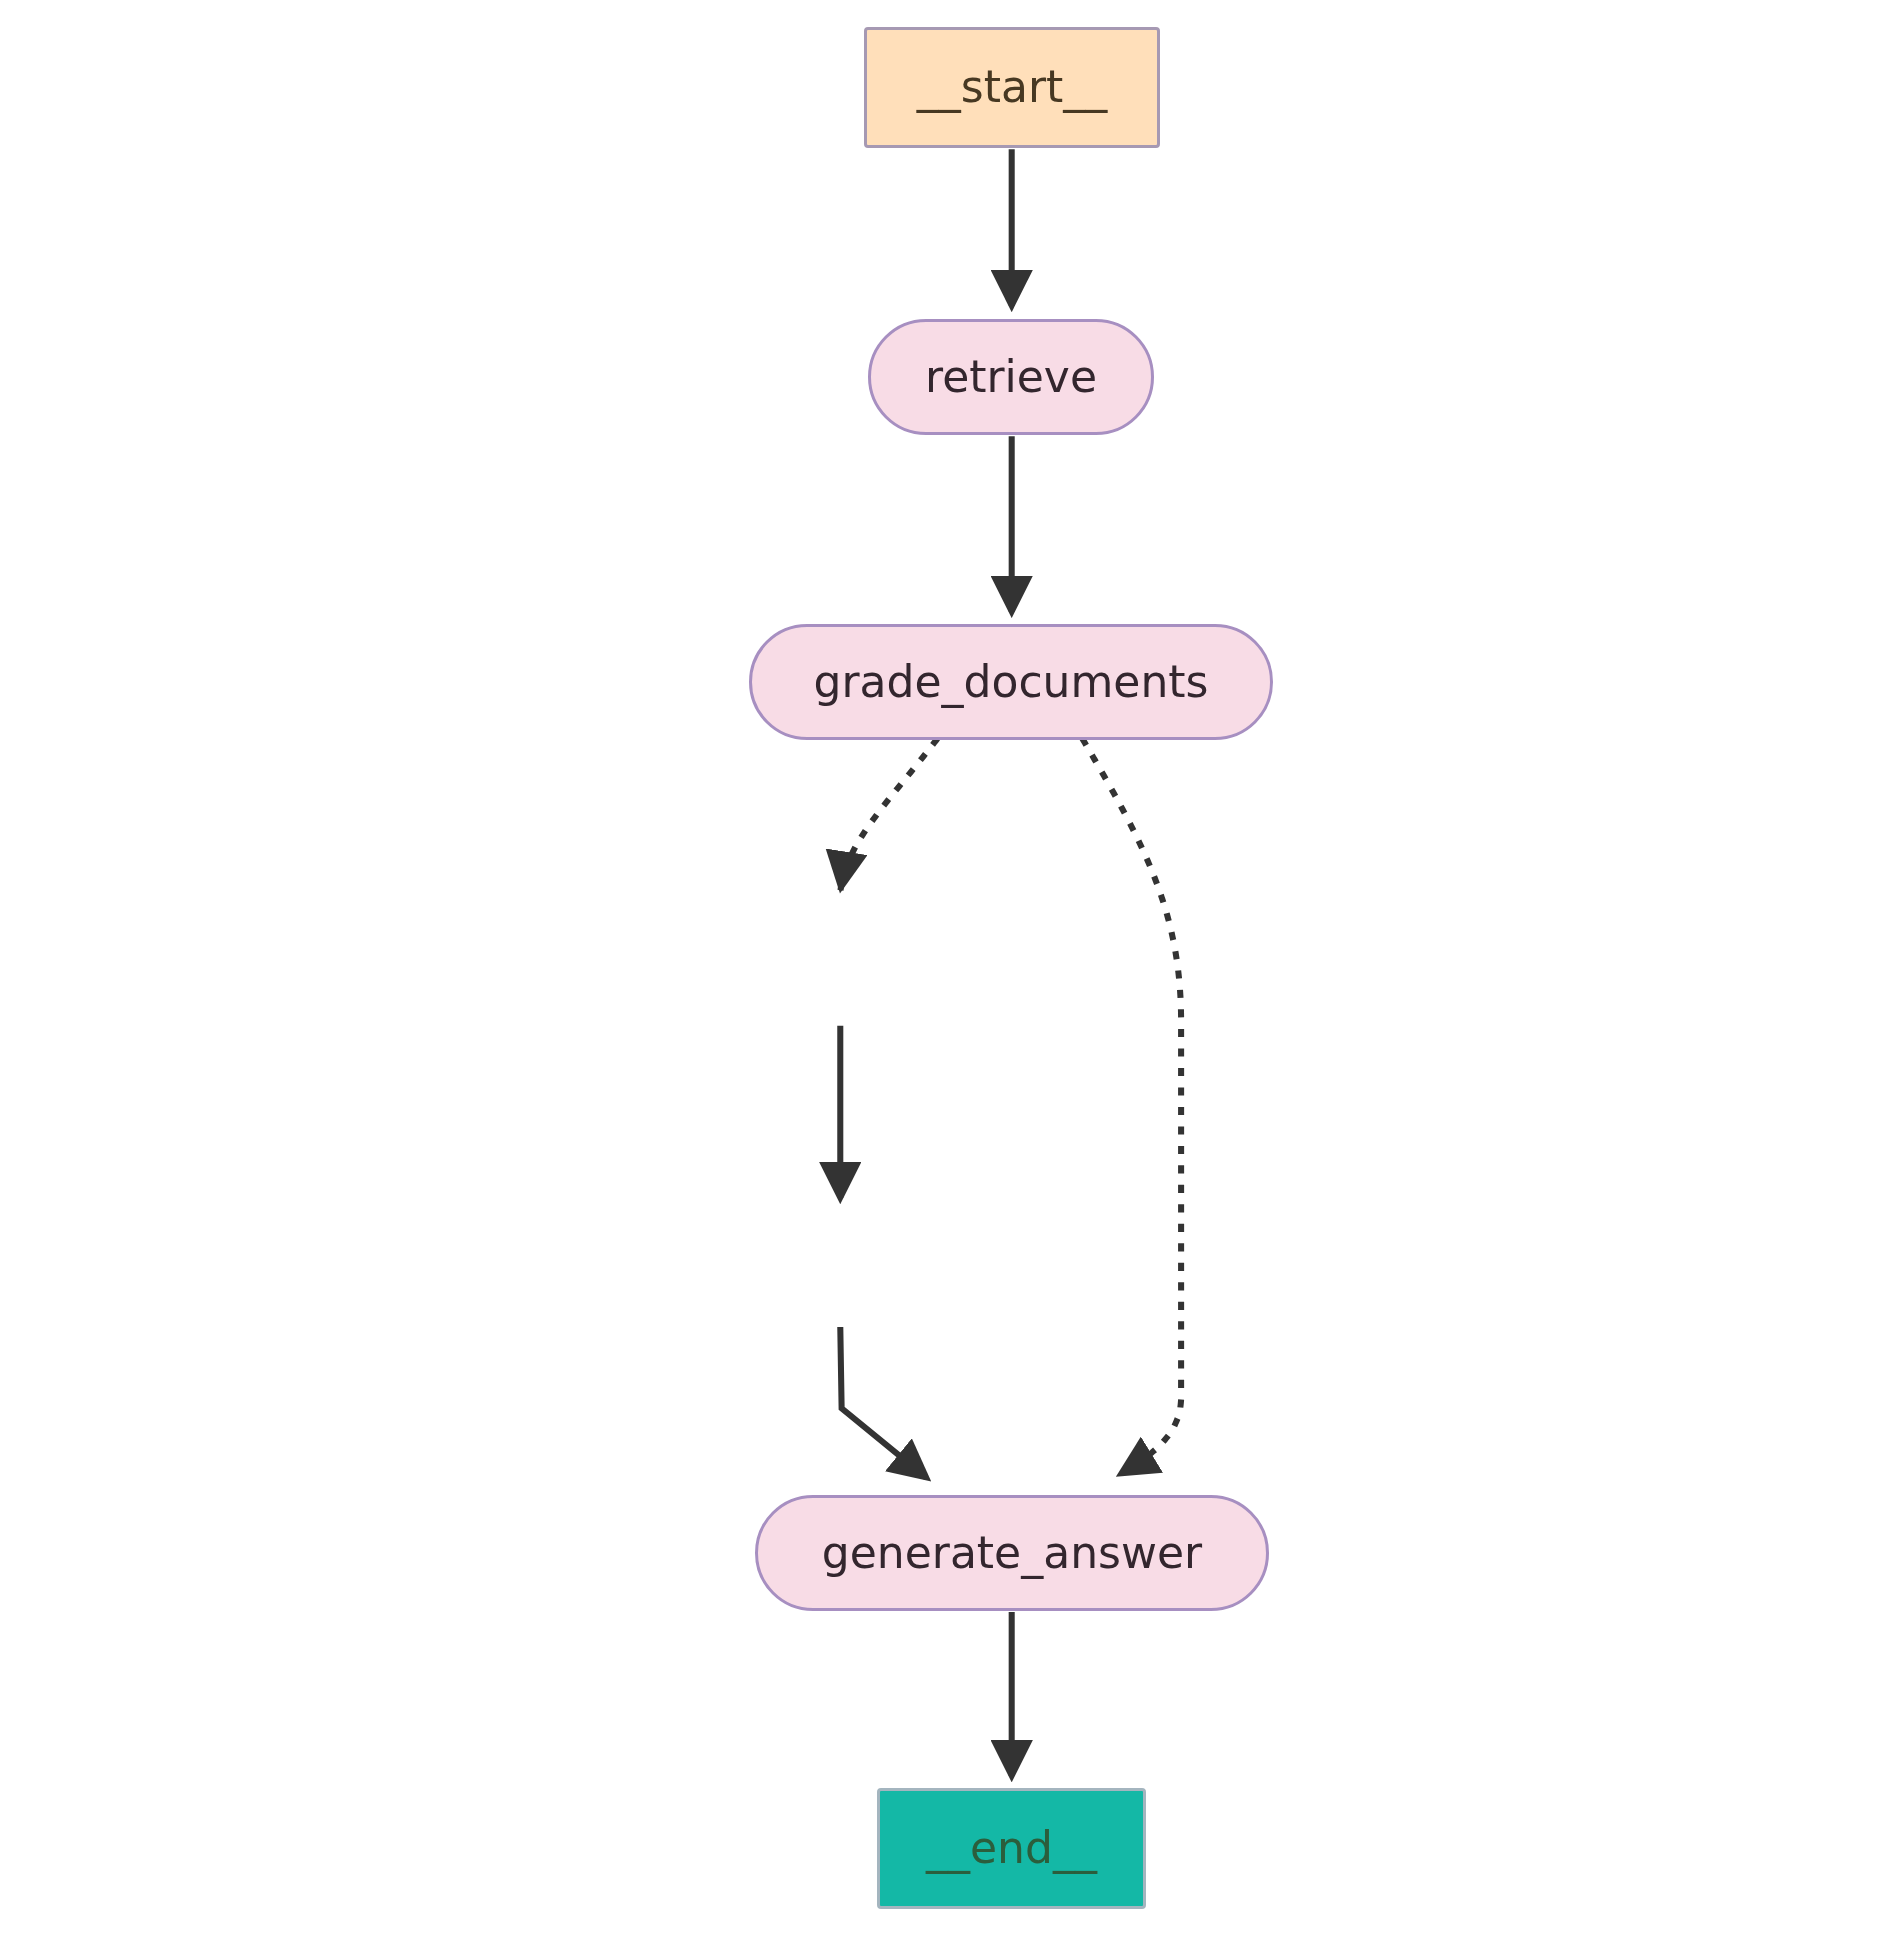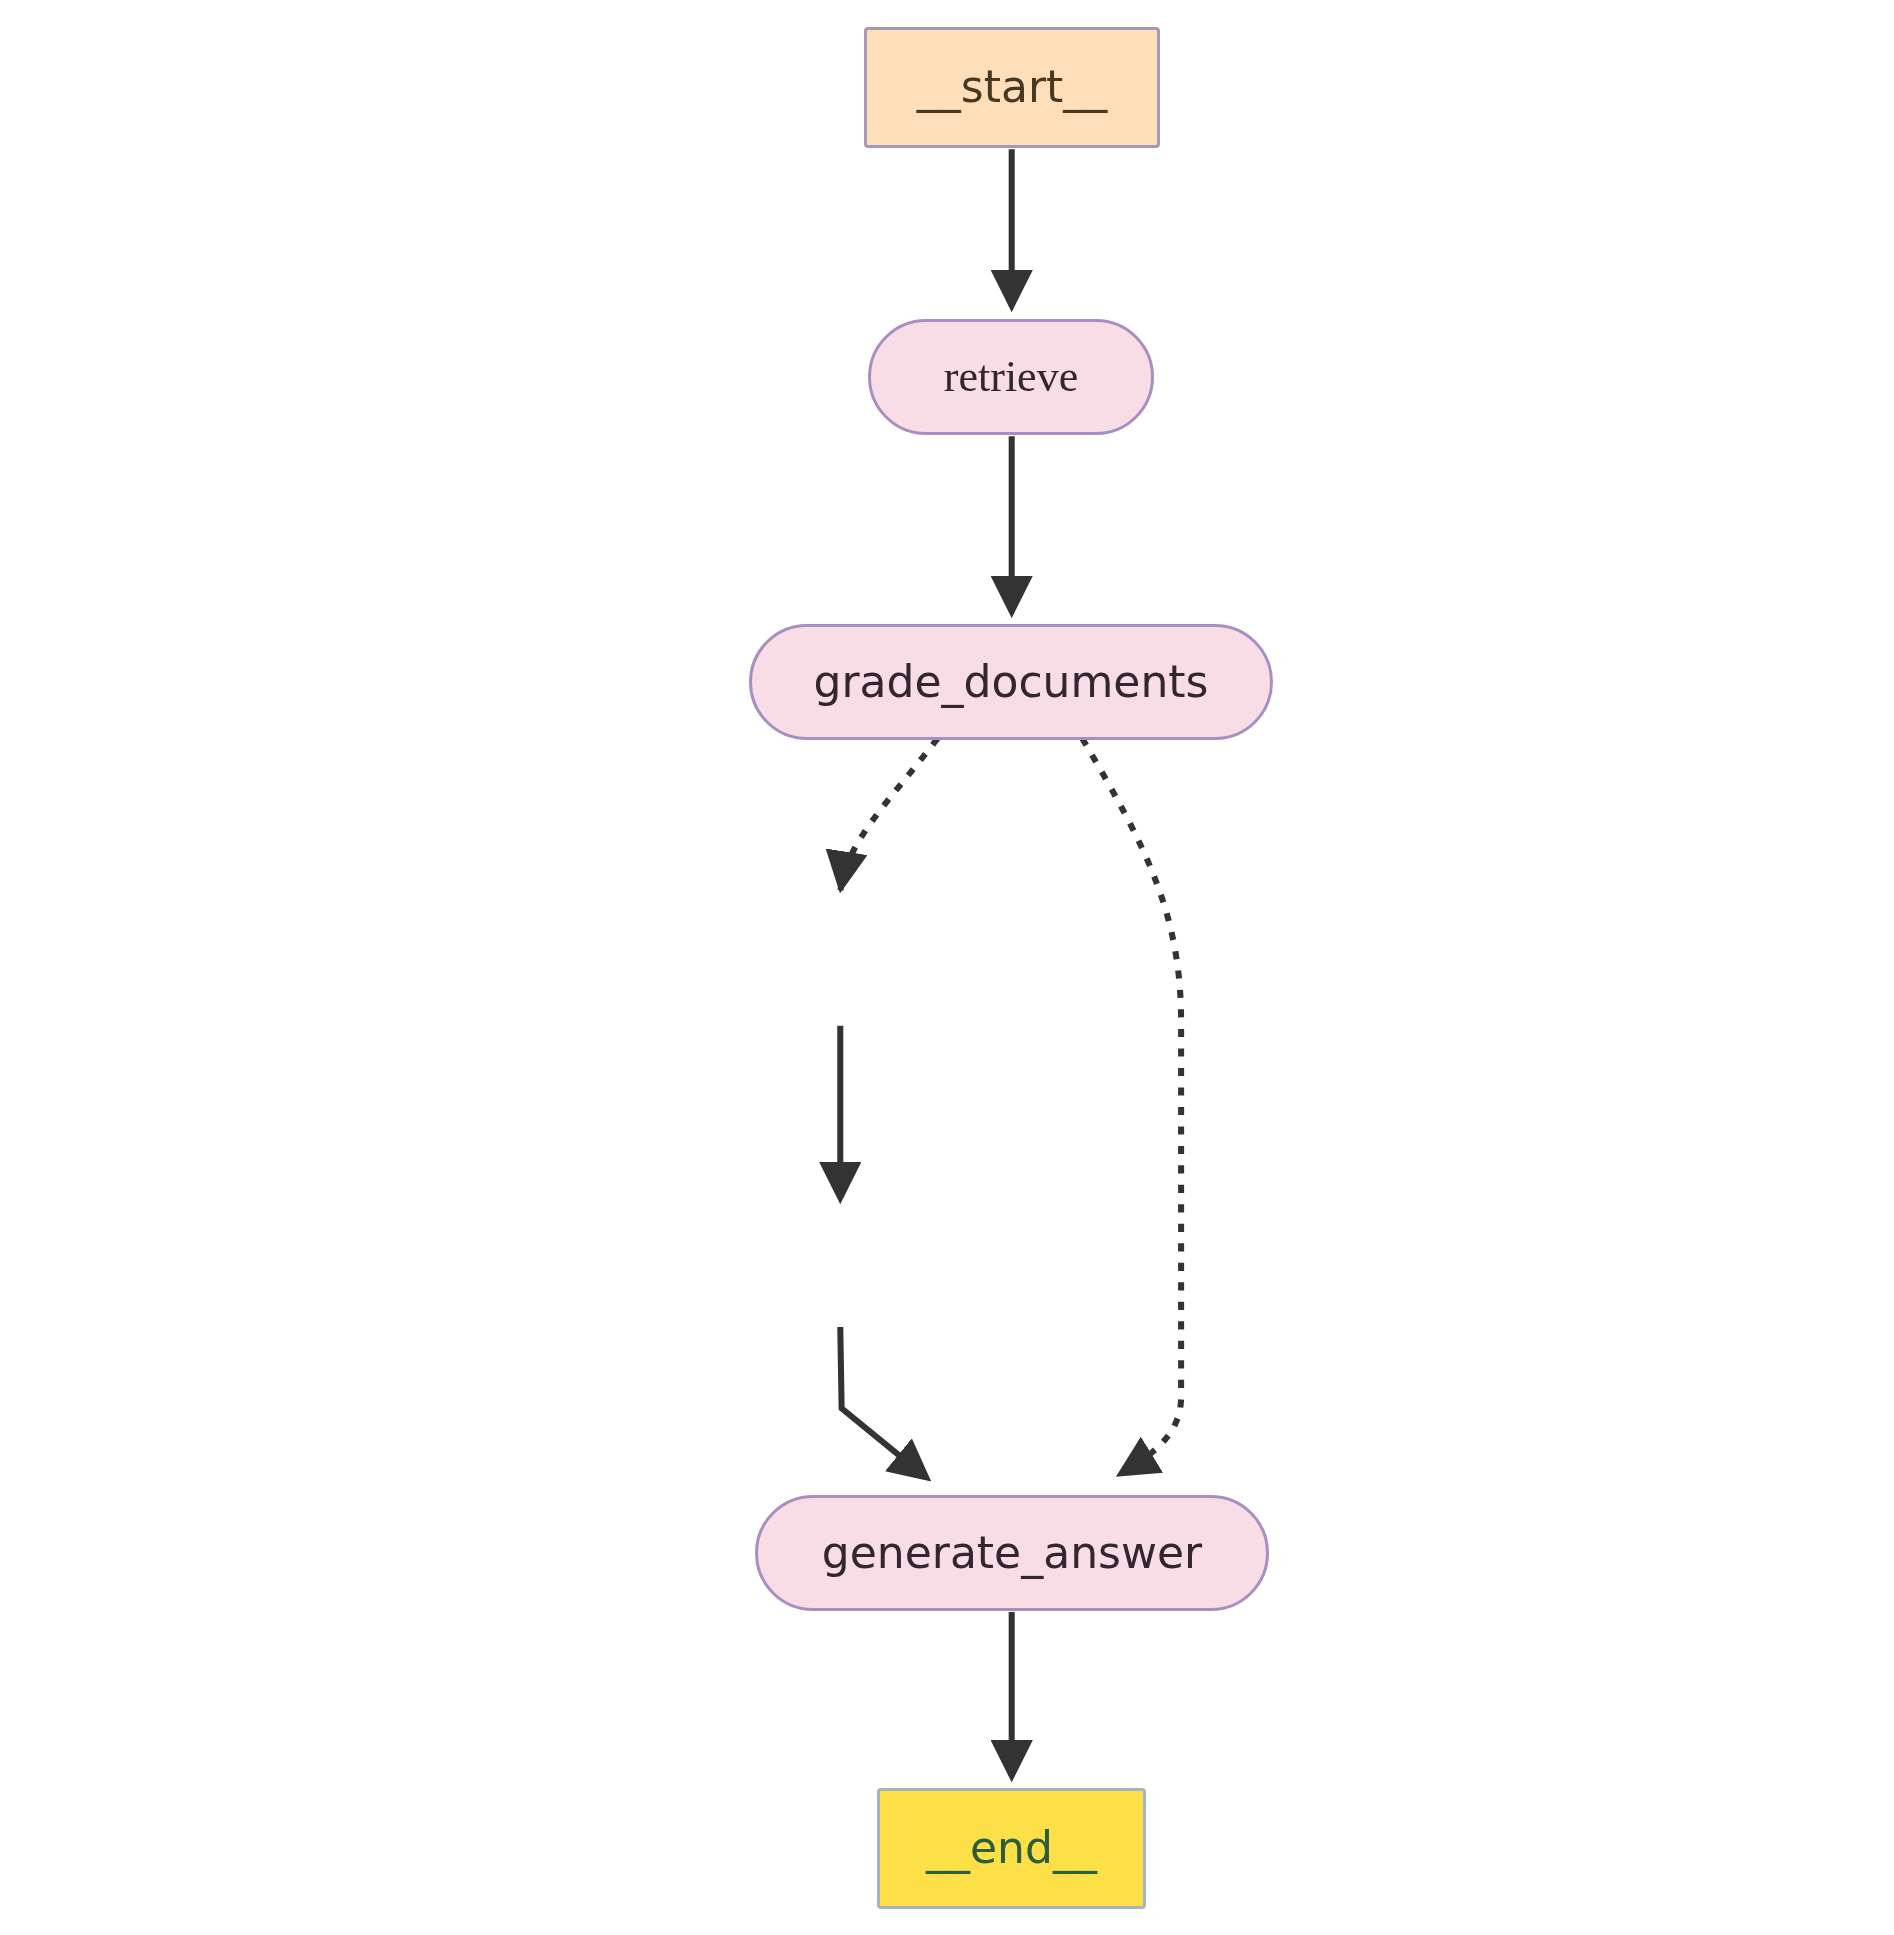--- a/index.html
+++ b/index.html
@@ -33,32 +33,32 @@
     border-radius: 4px;
   }
   .node-start {
     left: 864px; top: 27px; width: 296px; height: 121px;
     background: #ffdfba;
     border: 3.4px solid #a699b3;
     color: #473822;
   }
   .node-end {
     left: 877px; top: 1788px; width: 269px; height: 121px;
-    background: #fde047;
+    background: #14b8a6;
     border: 3.4px solid #a4b5bf;
     color: #2b5e3c;
   }
   
   .pill {
     background: #f8dce6;
     border: 3.4px solid #a78fc1;
     border-radius: 62px;
     color: #33262e;
   }
-  .node-retrieve        { left: 868px; top:  319px; width: 286px; height: 116px; font-family: Liberation Serif, serif; }
+  .node-retrieve        { left: 868px; top:  319px; width: 286px; height: 116px; }
   .node-grade-documents { left: 749px; top:  624px; width: 524px; height: 116px; }
   .node-rewrite-query   { left:  618px; top: 909px; width: 444px; height: 116px; }
   .node-web-search      { left:  651px; top: 1210px; width: 379px; height: 116px; }
   .node-generate-answer { left: 755px; top: 1495px; width: 514px; height: 116px; justify-content: center; }
 
   .edge {
     fill: none;
     stroke: #333333;
     stroke-width: 9px;
   }

